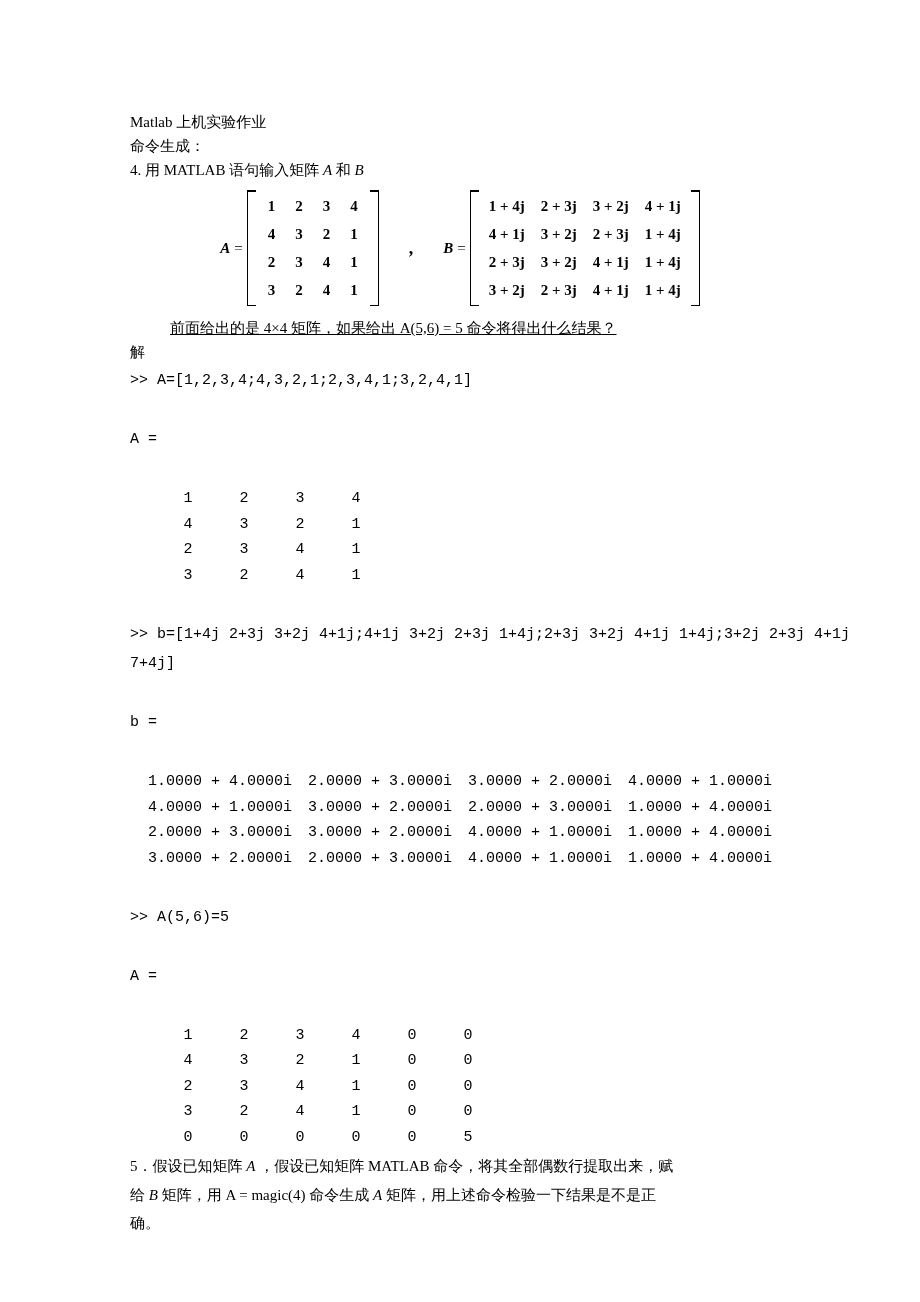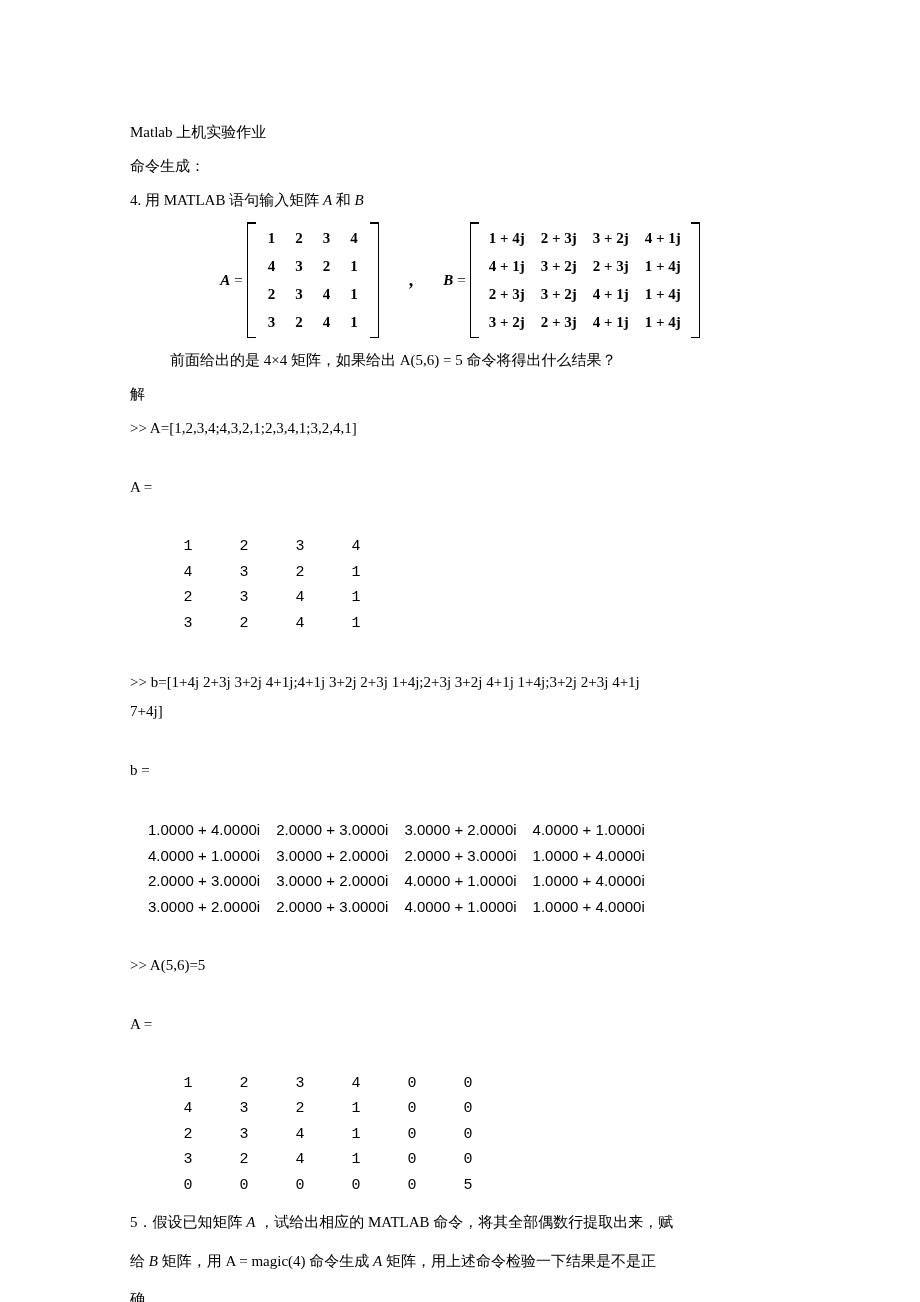--- a/index.html
+++ b/index.html
@@ -7,24 +7,24 @@
       font-size: 15px;
       line-height: 1.6;
       color: #000;
       background: #fff;
       margin: 0;
       padding: 110px 130px 60px 130px;
       width: 920px;
       box-sizing: border-box;
     }
     .para {
-      margin: 10px 0;
+      margin: 0 0;
     }
     .code-block {
-      font-family: Liberation Serif, serif;
+      font-family: Liberation Mono, monospace;
       white-space: pre;
       line-height: 1.7;
       margin: 4px 0;
     }
     .matrices-row {
       display: flex;
       align-items: center;
       justify-content: center;
       margin: 8px 0 10px 0;
       gap: 30px;
@@ -89,38 +89,39 @@
     .matrix-cells.small .mcell {
       padding: 2px 10px;
     }
     .sep {
       font-weight: bold;
       font-size: 18px;
       font-style: normal;
     }
     .indent {
       padding-left: 40px;
+      text-decoration: underline;
     }
     .num-table {
       display: table;
       border-collapse: collapse;
       font-family: "SimSun", "Courier New", monospace;
       margin: 2px 0 2px 30px;
       line-height: 1.7;
     }
     .num-table .trow { display: table-row; }
     .num-table .tcell {
       display: table-cell;
       width: 56px;
       text-align: center;
     }
     .complex-table {
       display: table;
       border-collapse: collapse;
-      font-family: Liberation Sans, sans-serif;
+      font-family: Liberation Mono, monospace;
       margin: 2px 0 2px 18px;
       line-height: 1.7;
     }
     .complex-table .trow { display: table-row; }
     .complex-table .tcell {
       display: table-cell;
       padding-right: 16px;
       white-space: nowrap;
     }
     .italic-A { font-style: italic; font-family: "Times New Roman", serif; }
@@ -320,18 +321,18 @@
       <div class="tcell">0</div>
       <div class="tcell">0</div>
       <div class="tcell">0</div>
       <div class="tcell">0</div>
       <div class="tcell">0</div>
       <div class="tcell">5</div>
     </div>
   </div>
 
 <div class="para q-line">
-  <span>5．假设已知矩阵 </span><span class="italic-A">A</span><span> ，试给出相应的 MATLAB 命令，将其全部偶数行提取出来，赋</span>
+  <span>5．假设已知矩阵 </span><span class="italic-A">A</span><span> ，假设已知矩阵 MATLAB 命令，将其全部偶数行提取出来，赋</span>
 </div>
 <div class="para q-line">
   <span>给 </span><span class="italic-A">B</span><span> 矩阵，用 A = magic(4) 命令生成 </span><span class="italic-A">A</span><span> 矩阵，用上述命令检验一下结果是不是正</span>
 </div>
 <div class="para q-line">确。</div>
 
 </body></html>

